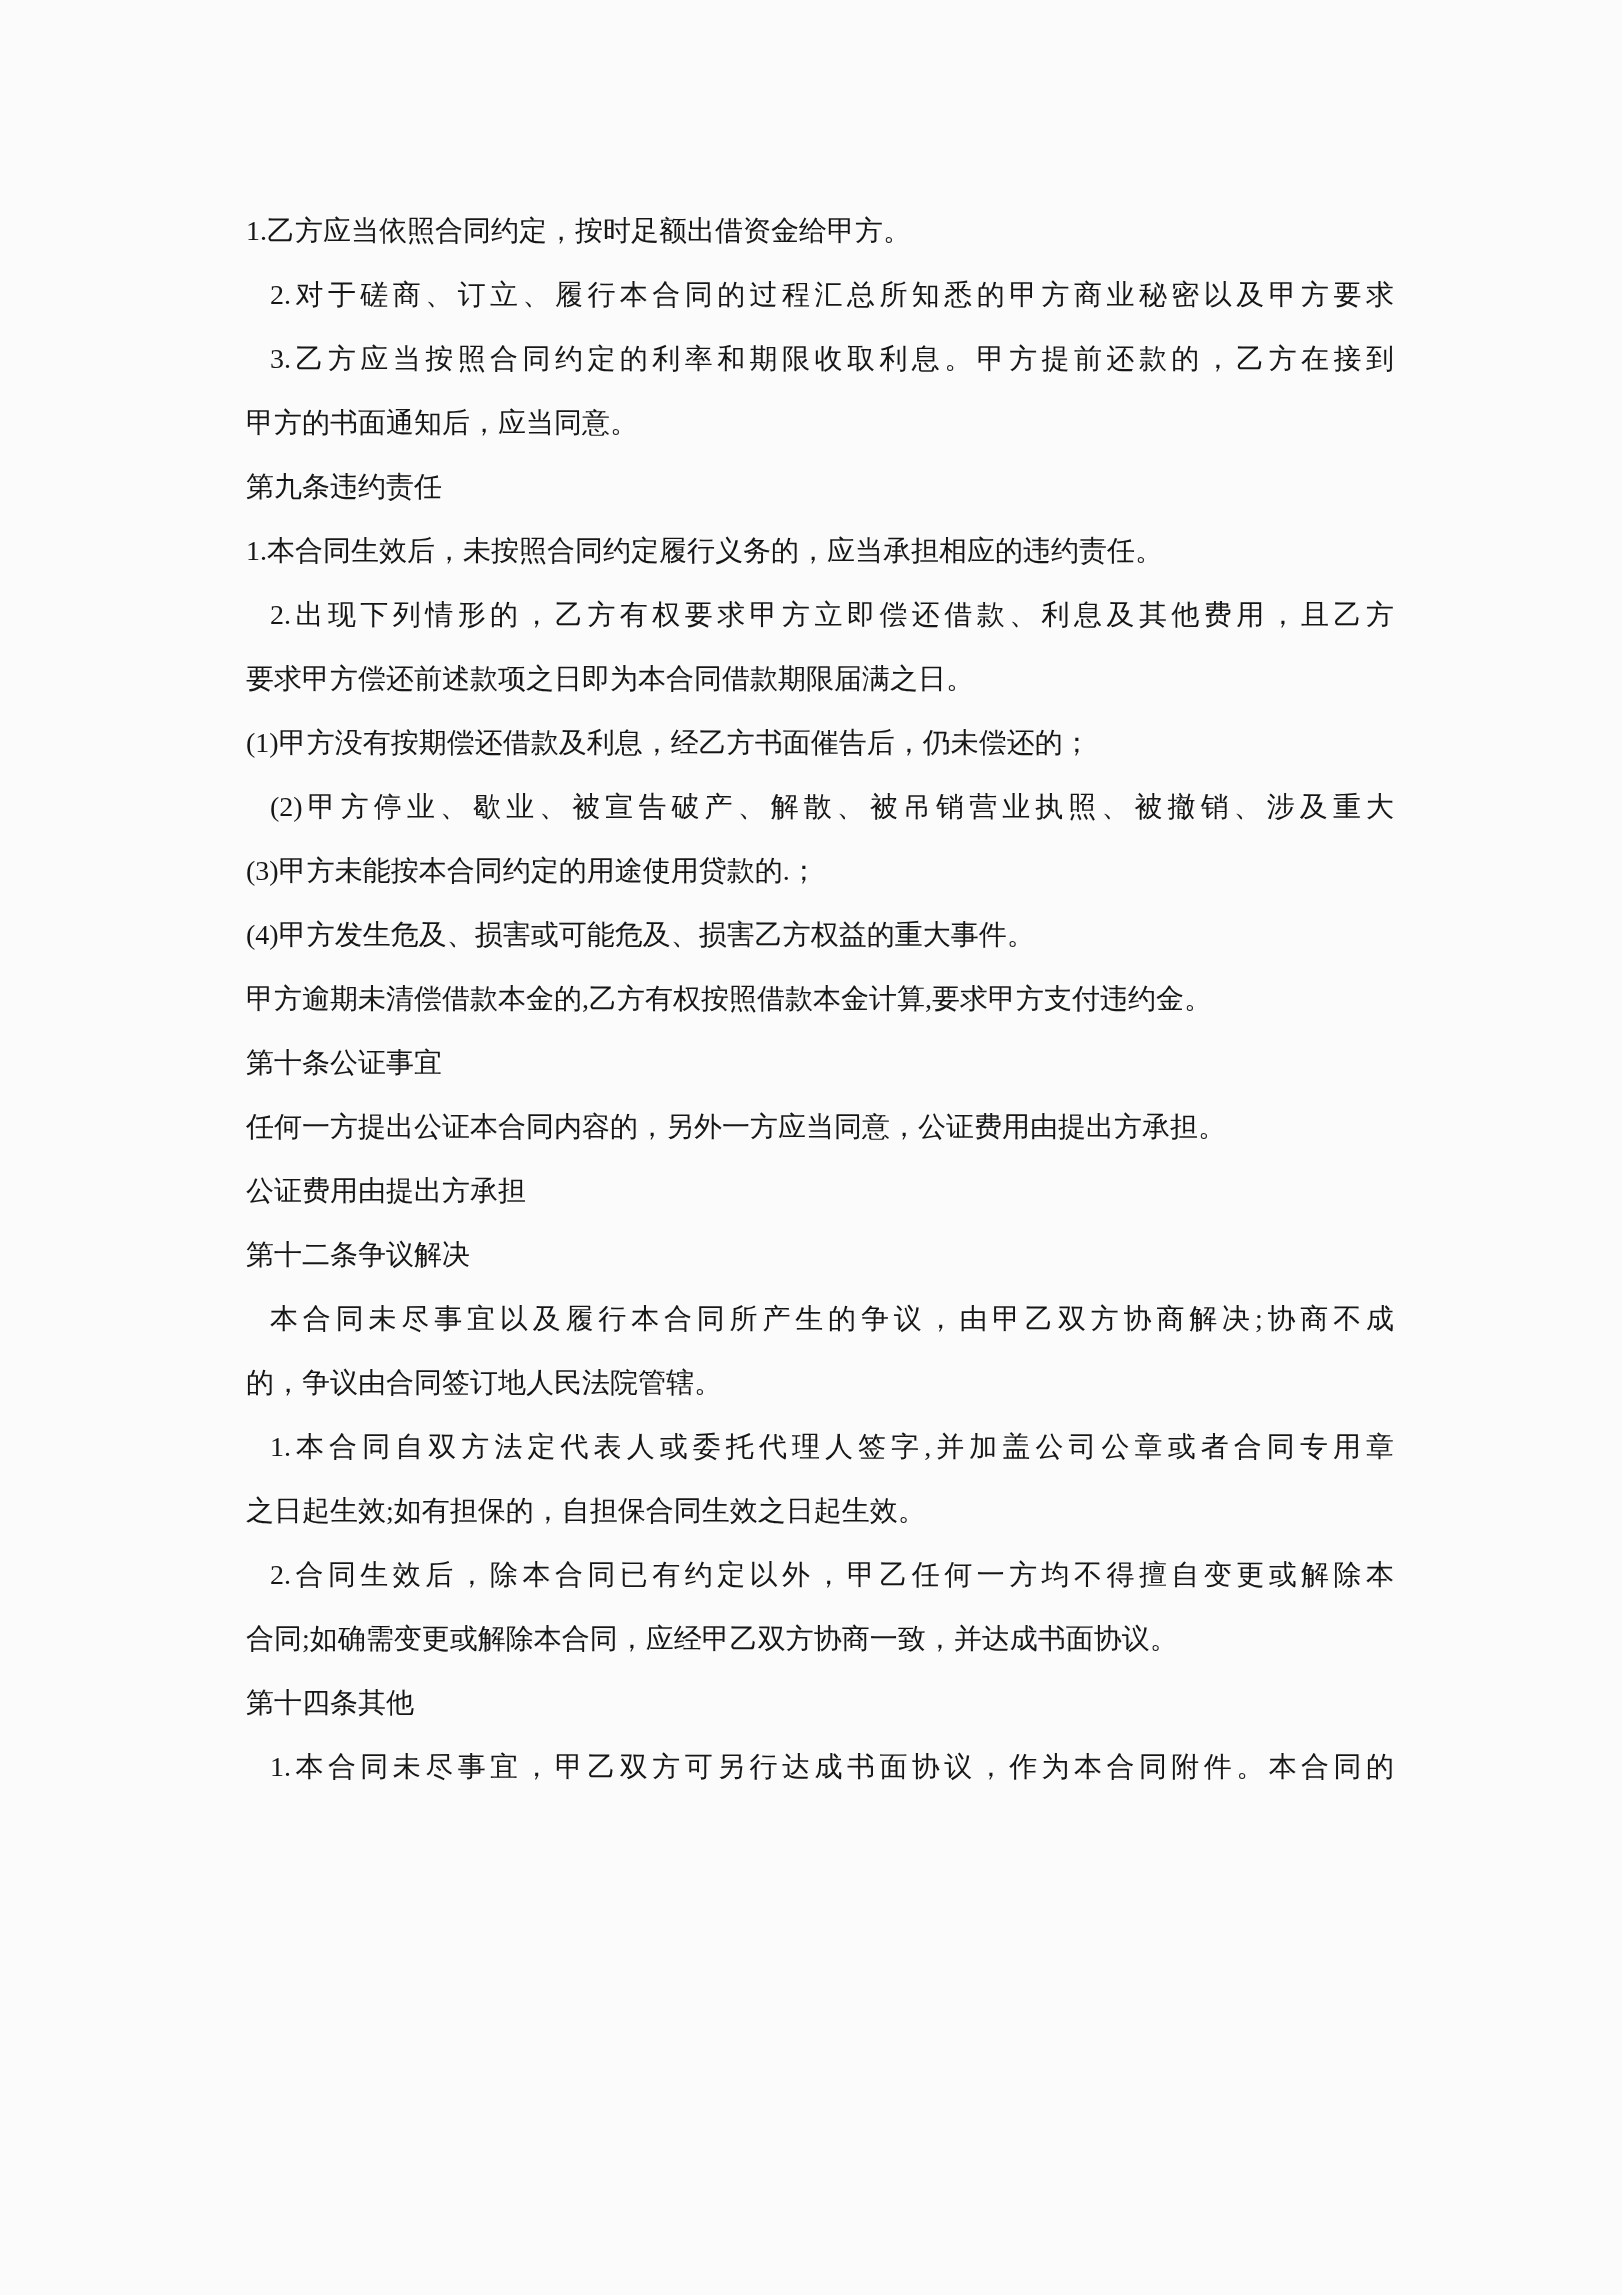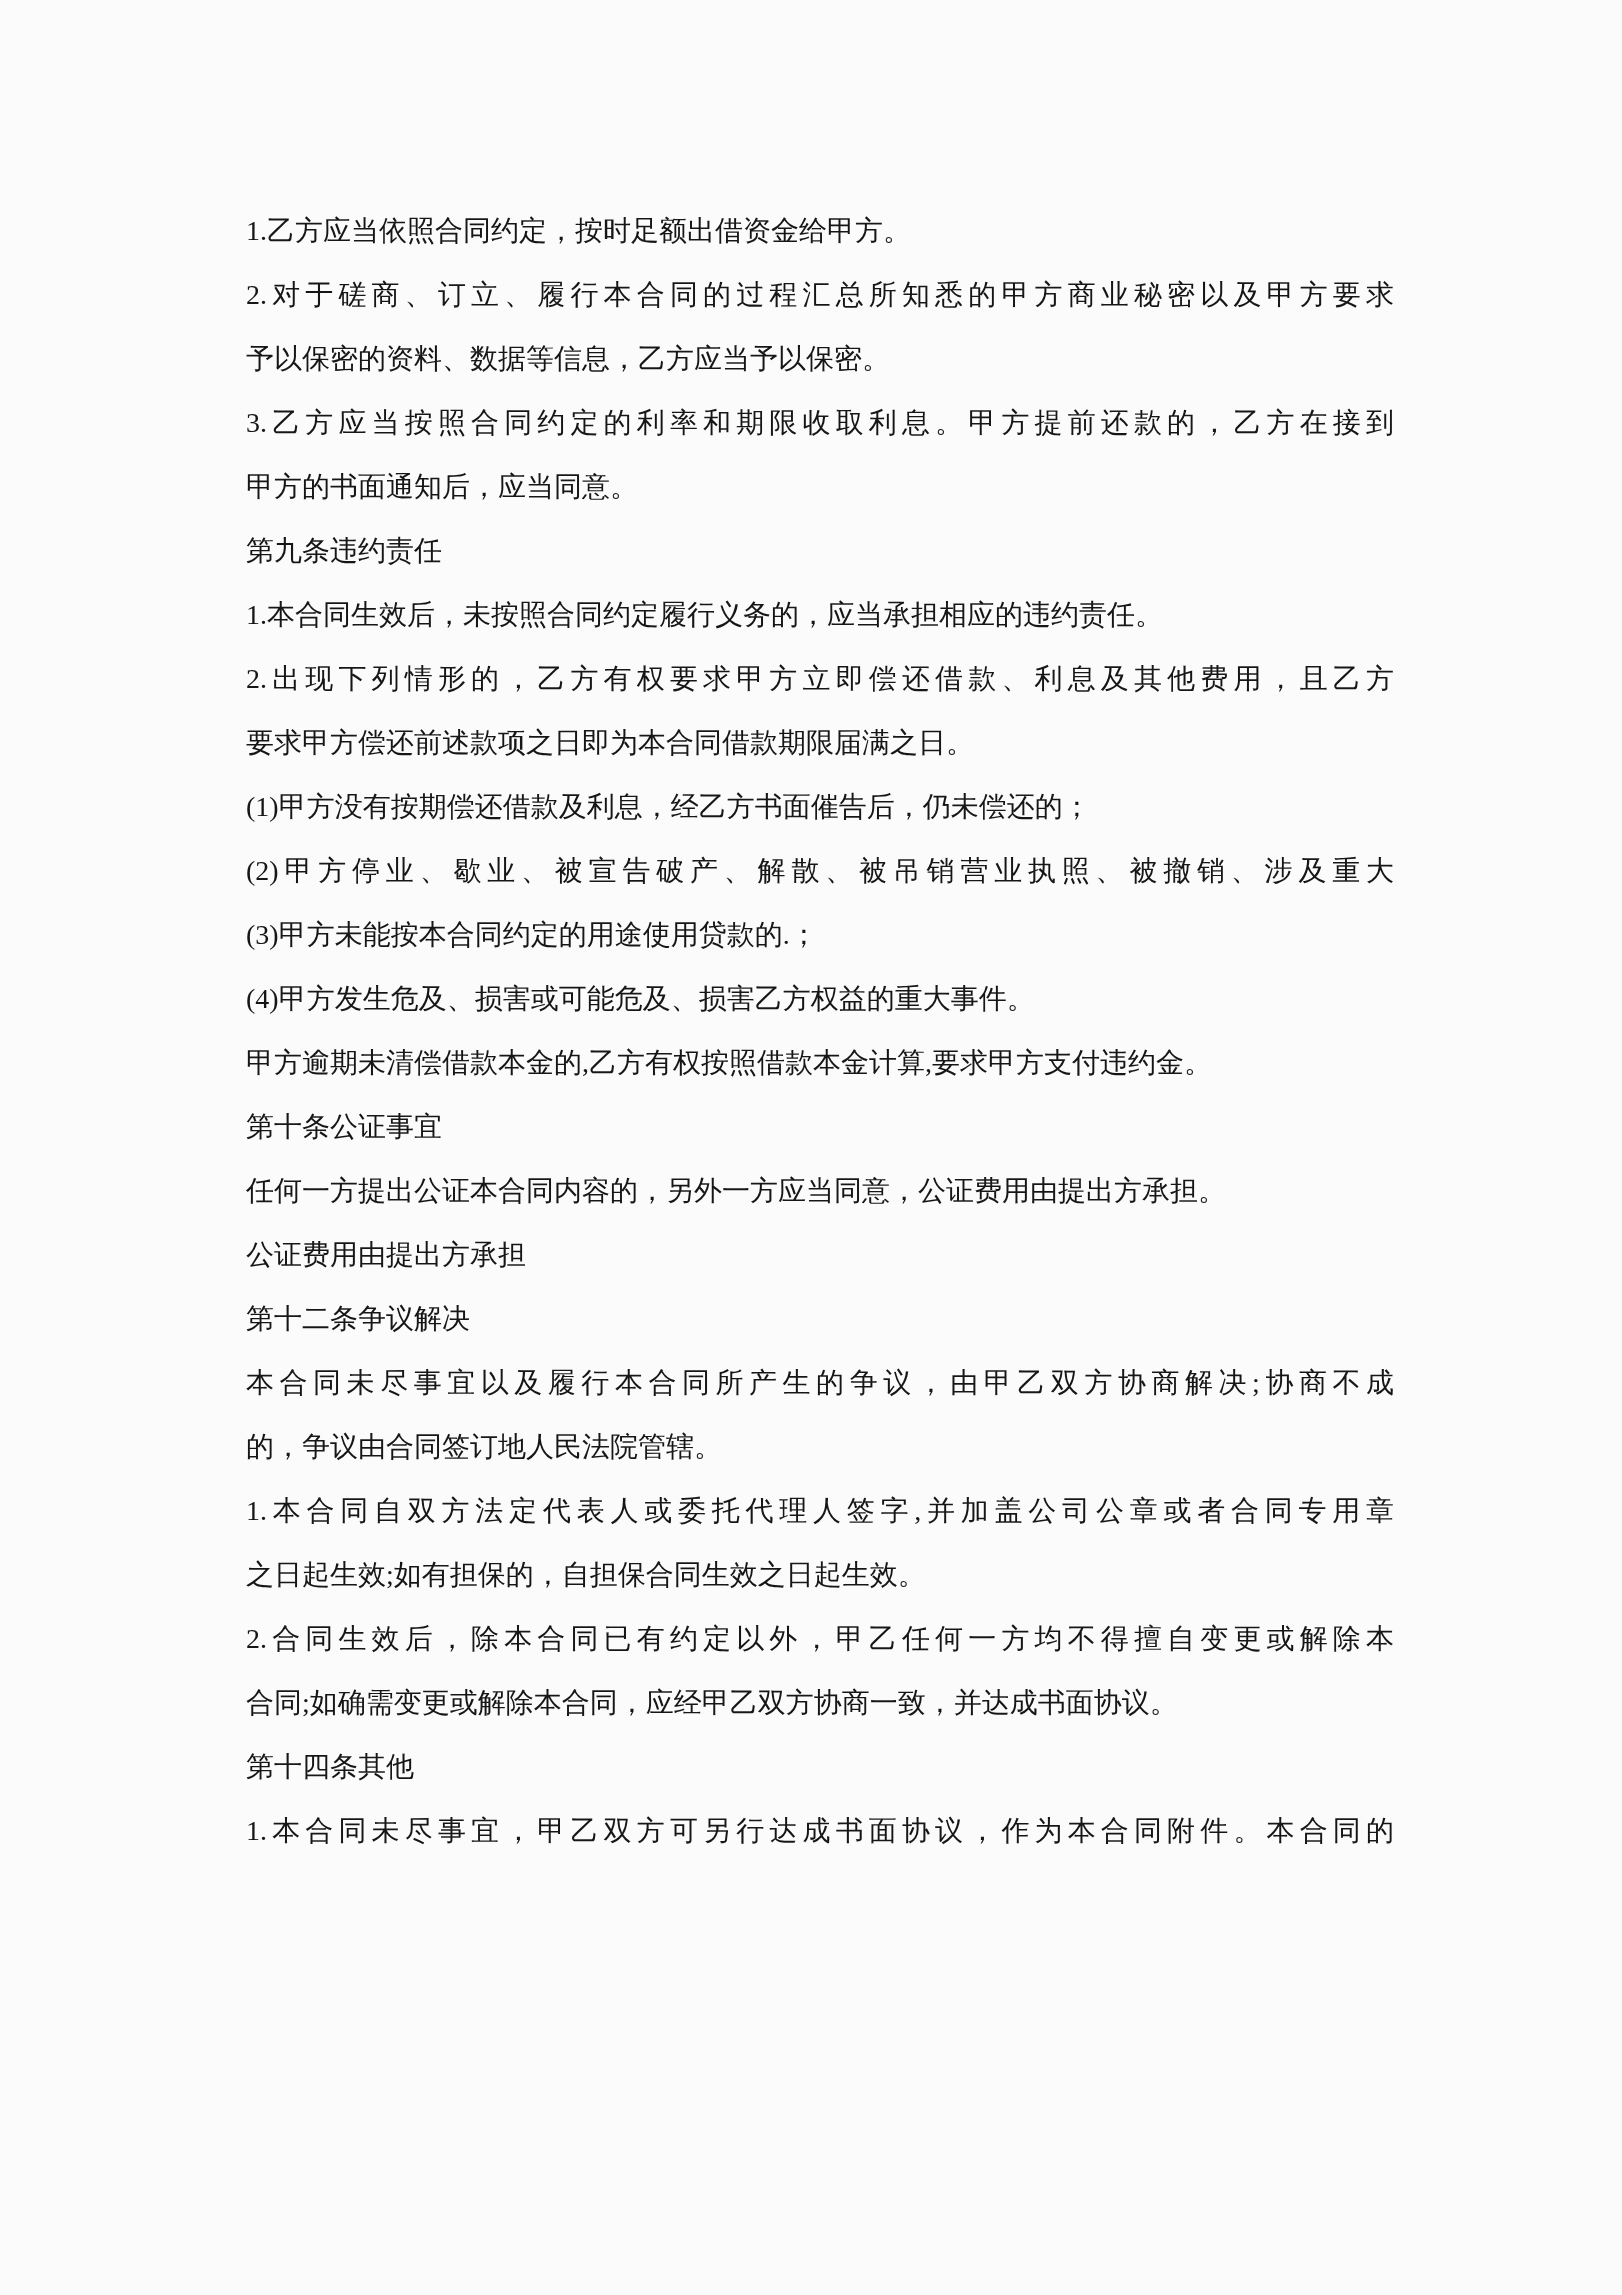--- a/index.html
+++ b/index.html
@@ -35,30 +35,30 @@
     color: #161616;
     white-space: nowrap;
     text-align: left;
     letter-spacing: 0;
   }
   .line.just {
     white-space: normal;
     text-align: justify;
     text-align-last: justify;
     text-justify: inter-character;
+    margin-left: 24px;
   }
 </style>
 </head>
 <body>
 
 <div class="page">
   <div class="doc">
       <div class="line">1.乙方应当依照合同约定，按时足额出借资金给甲方。</div>
       <div class="line just">2.对于磋商、订立、履行本合同的过程汇总所知悉的甲方商业秘密以及甲方要求</div>
-      <div class="line">予以保密的资料、数据等信息，乙方应当予以保密。</div>
       <div class="line just">3.乙方应当按照合同约定的利率和期限收取利息。甲方提前还款的，乙方在接到</div>
       <div class="line">甲方的书面通知后，应当同意。</div>
       <div class="line">第九条违约责任</div>
       <div class="line">1.本合同生效后，未按照合同约定履行义务的，应当承担相应的违约责任。</div>
       <div class="line just">2.出现下列情形的，乙方有权要求甲方立即偿还借款、利息及其他费用，且乙方</div>
       <div class="line">要求甲方偿还前述款项之日即为本合同借款期限届满之日。</div>
       <div class="line">(1)甲方没有按期偿还借款及利息，经乙方书面催告后，仍未偿还的；</div>
       <div class="line just">(2)甲方停业、歇业、被宣告破产、解散、被吊销营业执照、被撤销、涉及重大</div>
       <div class="line">(3)甲方未能按本合同约定的用途使用贷款的.；</div>
       <div class="line">(4)甲方发生危及、损害或可能危及、损害乙方权益的重大事件。</div>

